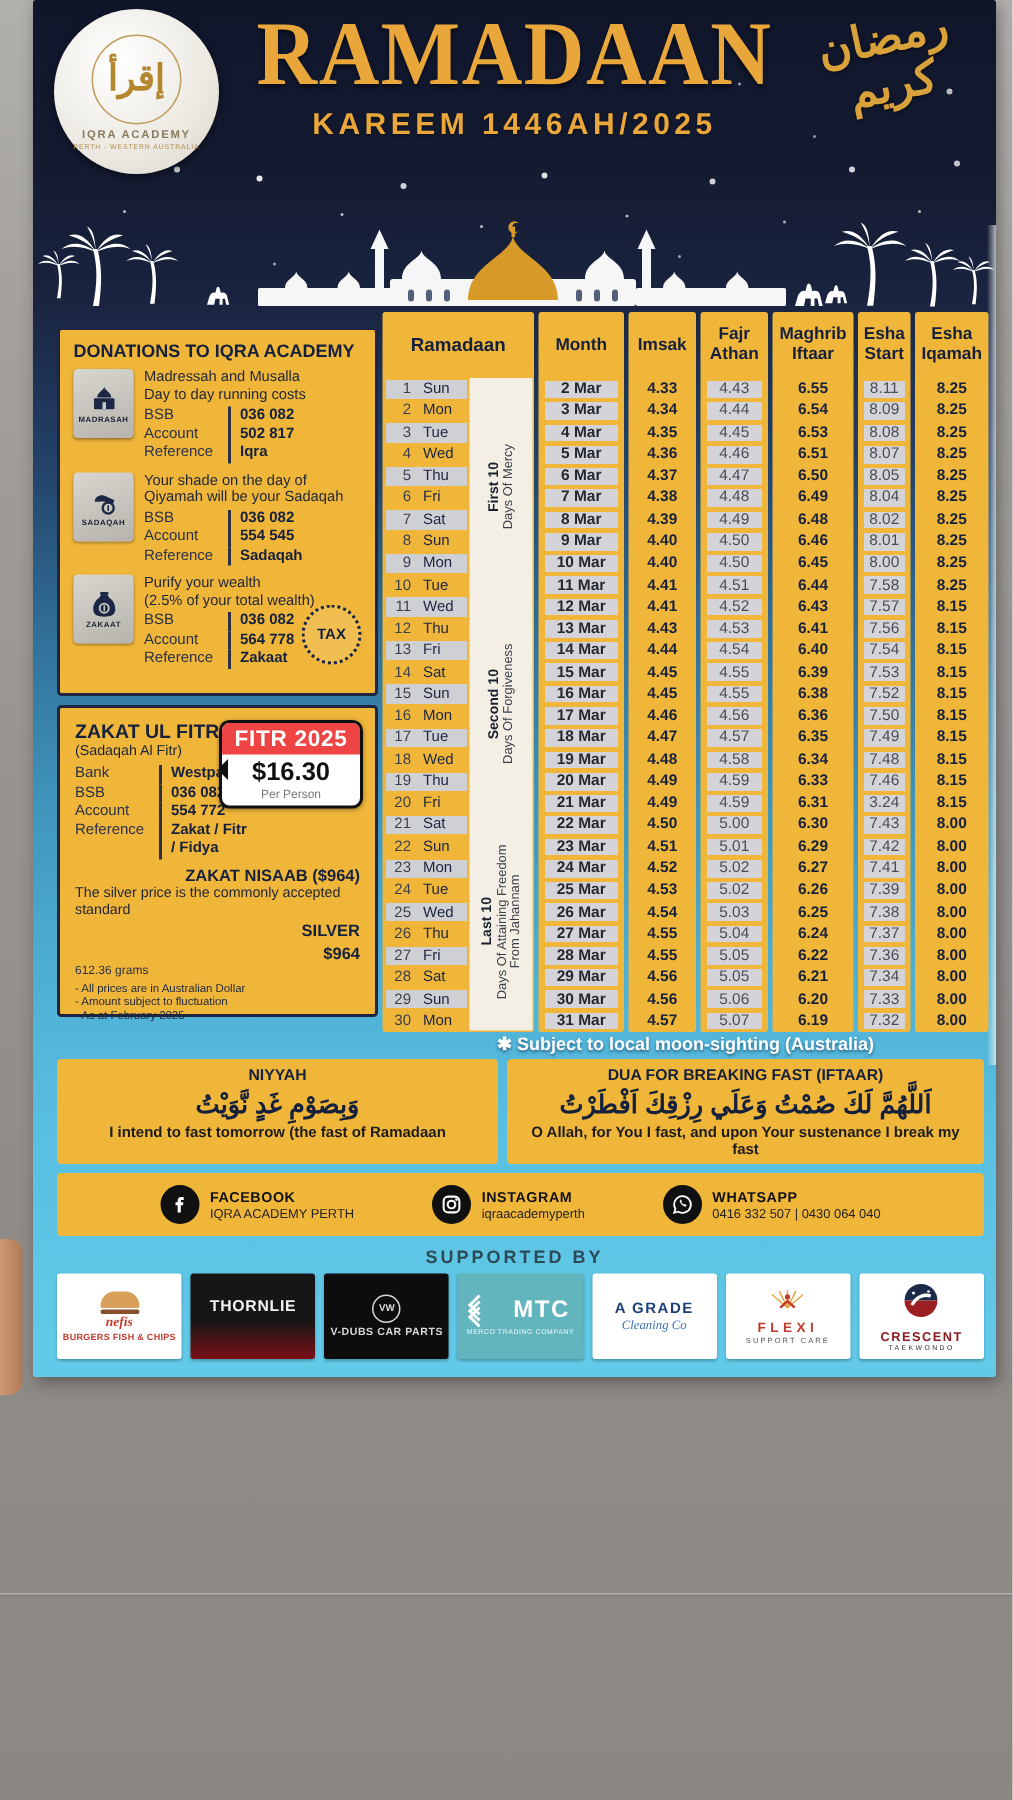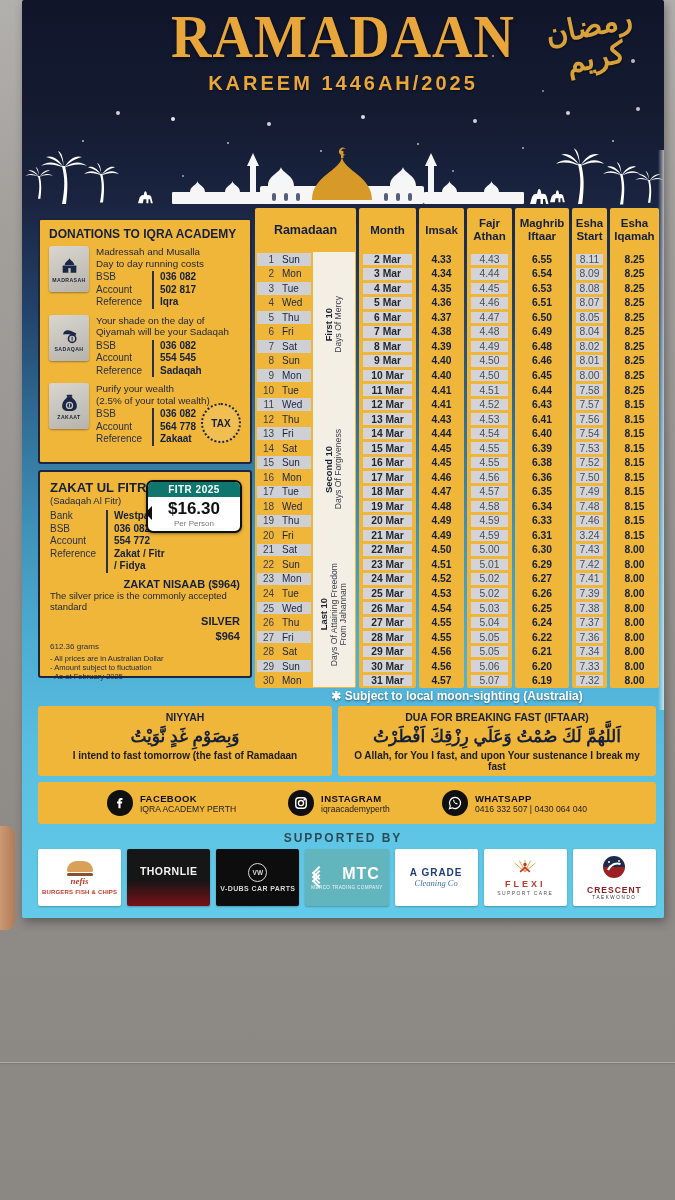--- a/index.html
+++ b/index.html
@@ -49,21 +49,21 @@
   .acct-row .lab{width:56px;flex:0 0 56px;}
   .acct-row .val{font-weight:bold;color:#15203c;border-left:2px solid #2a3147;padding-left:6px;}
   .tax{position:absolute;right:0;top:20px;width:36px;height:36px;border:2px dotted #1b2540;border-radius:50%;
      display:flex;align-items:center;justify-content:center;font-size:10px;font-weight:bold;color:#15203c;background:rgba(255,255,255,.12);}
   
   .zakat{left:16px;top:470px;width:214px;height:208px;padding:8px 10px;}
   .zk-h1{font-size:13px;font-weight:bold;color:#15203c;}
   .zk-h2{font-size:9.5px;color:#1d2438;margin-bottom:4px;}
   .fitr{position:absolute;right:8px;top:8px;width:92px;background:#fff;border:2px solid #101010;border-radius:7px;text-align:center;overflow:hidden;box-shadow:0 1px 3px rgba(0,0,0,.4);}
   .fitr:before{content:"";position:absolute;left:-10px;top:24px;border:7px solid transparent;border-right-color:#101010;}
-  .fitr-top{background:#0f766e;color:#fff;font-size:10px;font-weight:bold;padding:2px 0;letter-spacing:.5px;}
+  .fitr-top{background:#ef4444;color:#fff;font-size:15px;font-weight:bold;padding:2px 0;letter-spacing:.5px;}
   .fitr-amt{font-size:17px;font-weight:bold;color:#101010;padding-top:2px;}
   .fitr-per{font-size:8px;color:#777;padding-bottom:3px;}
   .zk-rows{width:118px;margin-bottom:5px;}
   .zk-sec-h{font-size:11px;font-weight:bold;color:#15203c;margin-top:3px;text-align:right;}
   .zk-sec-t{font-size:9.5px;line-height:11px;color:#1d2438;}
   .zk-grams{font-size:8px;color:#2a3147;margin-bottom:3px;}
   .zk-note{font-size:7.6px;line-height:9.4px;color:#22293e;}
   
   .timetable{position:absolute;left:233px;top:208px;width:404px;height:480px;display:flex;gap:3px;}
   .t-left{width:101px;flex:0 0 101px;background:#f0b63a;border-radius:2px;display:flex;flex-direction:column;}
@@ -109,41 +109,48 @@
   .card.dark{background:linear-gradient(180deg,#161616 55%,#7a1016);}
   .card.black{background:#0d0d0d;}
   .card.teal{background:#62b5bd;}
   .sp-line-dark{color:#f2f2f2;font-weight:bold;font-size:10.5px;line-height:1.15;letter-spacing:.5px;margin-top:37px;}
   .bun{width:26px;height:11px;background:#d9a05a;border-radius:13px 13px 2px 2px;position:relative;}
   .bun:after{content:"";position:absolute;left:0;bottom:-4px;width:26px;height:3px;background:#8a4f2c;border-radius:2px;}
   .nefis-script{font-family:"Liberation Serif",serif;font-style:italic;font-weight:bold;color:#c0392b;font-size:9px;margin-top:4px;}
   .nefis-line{font-size:6px;font-weight:bold;color:#c0392b;margin-top:3px;letter-spacing:.2px;}
   .vw-circle{width:17px;height:17px;border:1.6px solid #d9d9d9;border-radius:50%;display:flex;align-items:center;justify-content:center;font-size:6.5px;font-weight:bold;color:#d9d9d9;margin-bottom:3px;}
   .vdubs-line{font-size:7px;font-weight:bold;color:#d8d8d8;letter-spacing:.4px;}
-  .mtc-row{display:flex;align-items:flex-end;gap:18px;}
+  .mtc-row{display:flex;align-items:center;gap:18px;}
   .chev{display:flex;flex-direction:column;}
   .chev i{width:8px;height:8px;border-left:2.5px solid #fff;border-bottom:2.5px solid #fff;transform:rotate(45deg);margin:-3px 0;}
   .mtc-txt{font-size:16px;font-weight:bold;color:#fff;letter-spacing:1px;}
   .mtc-sub{font-size:4.6px;color:#eef7f7;letter-spacing:.4px;margin-top:2px;}
   .ag-line1{font-size:10px;font-weight:bold;color:#1d3f7a;letter-spacing:1px;}
   .ag-line2{font-family:"Liberation Serif",serif;font-style:italic;font-size:8.5px;color:#3a6fb0;}
   .flexi-line{font-size:9px;font-weight:bold;color:#c0392b;letter-spacing:3px;}
   .flexi-sub{font-size:5px;color:#555;letter-spacing:1.4px;margin-top:1px;}
   .cres-line{font-size:8.5px;font-weight:bold;color:#8c1d22;letter-spacing:1px;margin-top:2px;}
   .cres-sub{font-size:4.6px;color:#333;letter-spacing:1.6px;}
 </style>
 </head>
 <body>
 
 <div class="seam"></div>
 <div class="hand"></div>
 
 <div class="poster">
   <div class="stars"></div>
 
+  <div class="logo">
+    <div class="ring">
+        <span class="arb">إقرأ</span>
+      </div>
+    <span class="nm">IQRA ACADEMY</span>
+    <span class="loc">PERTH - WESTERN AUSTRALIA</span>
+  </div>
 
   <div class="title">RAMADAAN</div>
   <div class="subtitle">KAREEM 1446AH/2025</div>
   <div class="callig">رمضان كريم</div>
 
   <svg class="skyline" viewBox="0 0 642 64">
     <defs>
       <g id="palm" fill="#fff">
         <path d="M0,38 C3,22 3,12 0,0 L3,0 C6,12 6,22 4,38 Z"></path>
         <path d="M2,2 C-7,-5 -15,-5 -21,0 C-13,-3 -5,-1 2,2 Z"></path>

